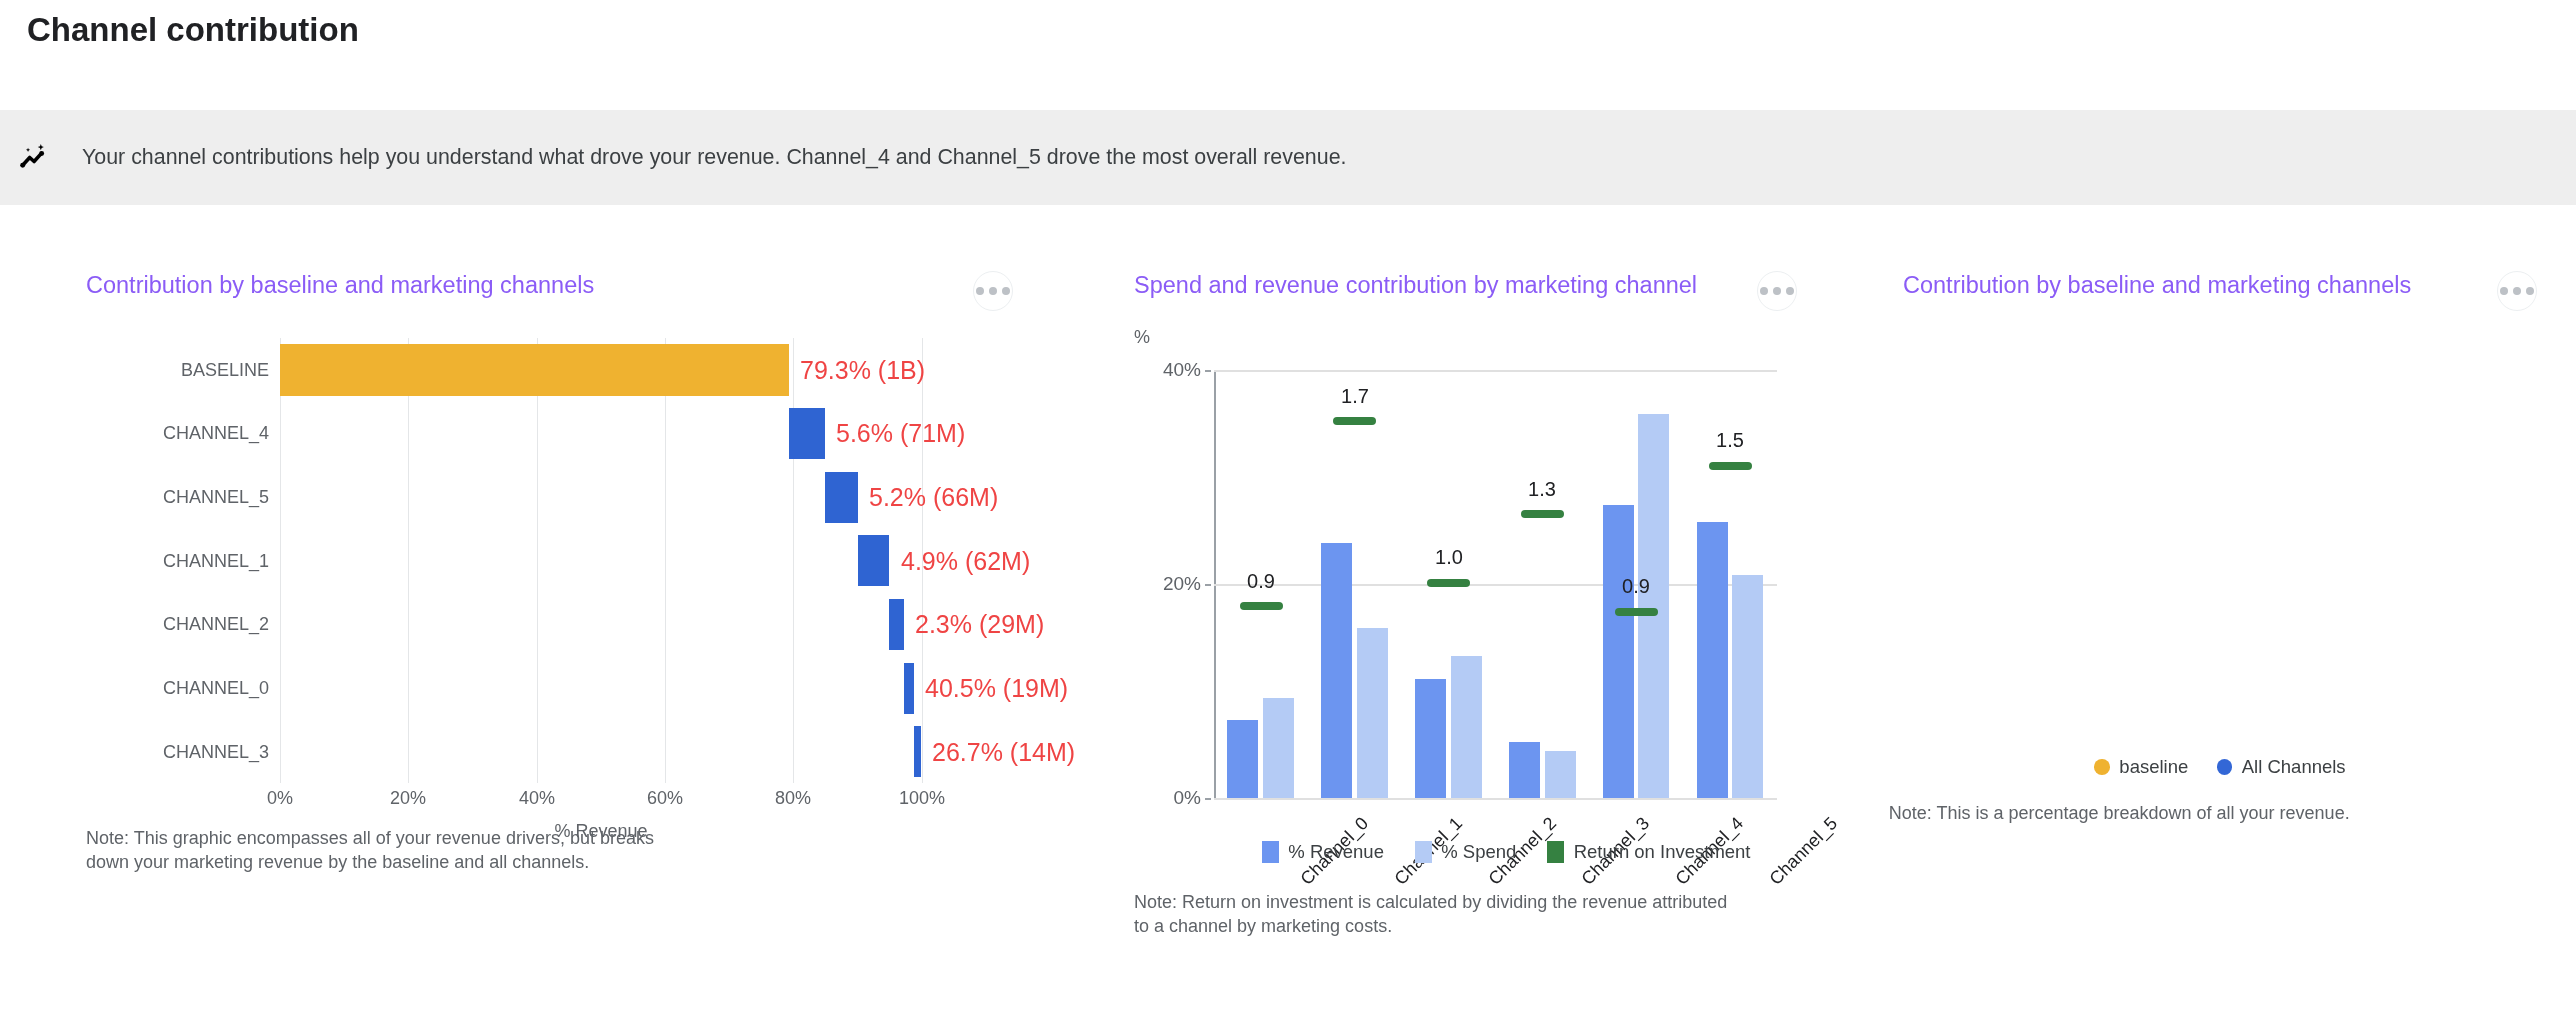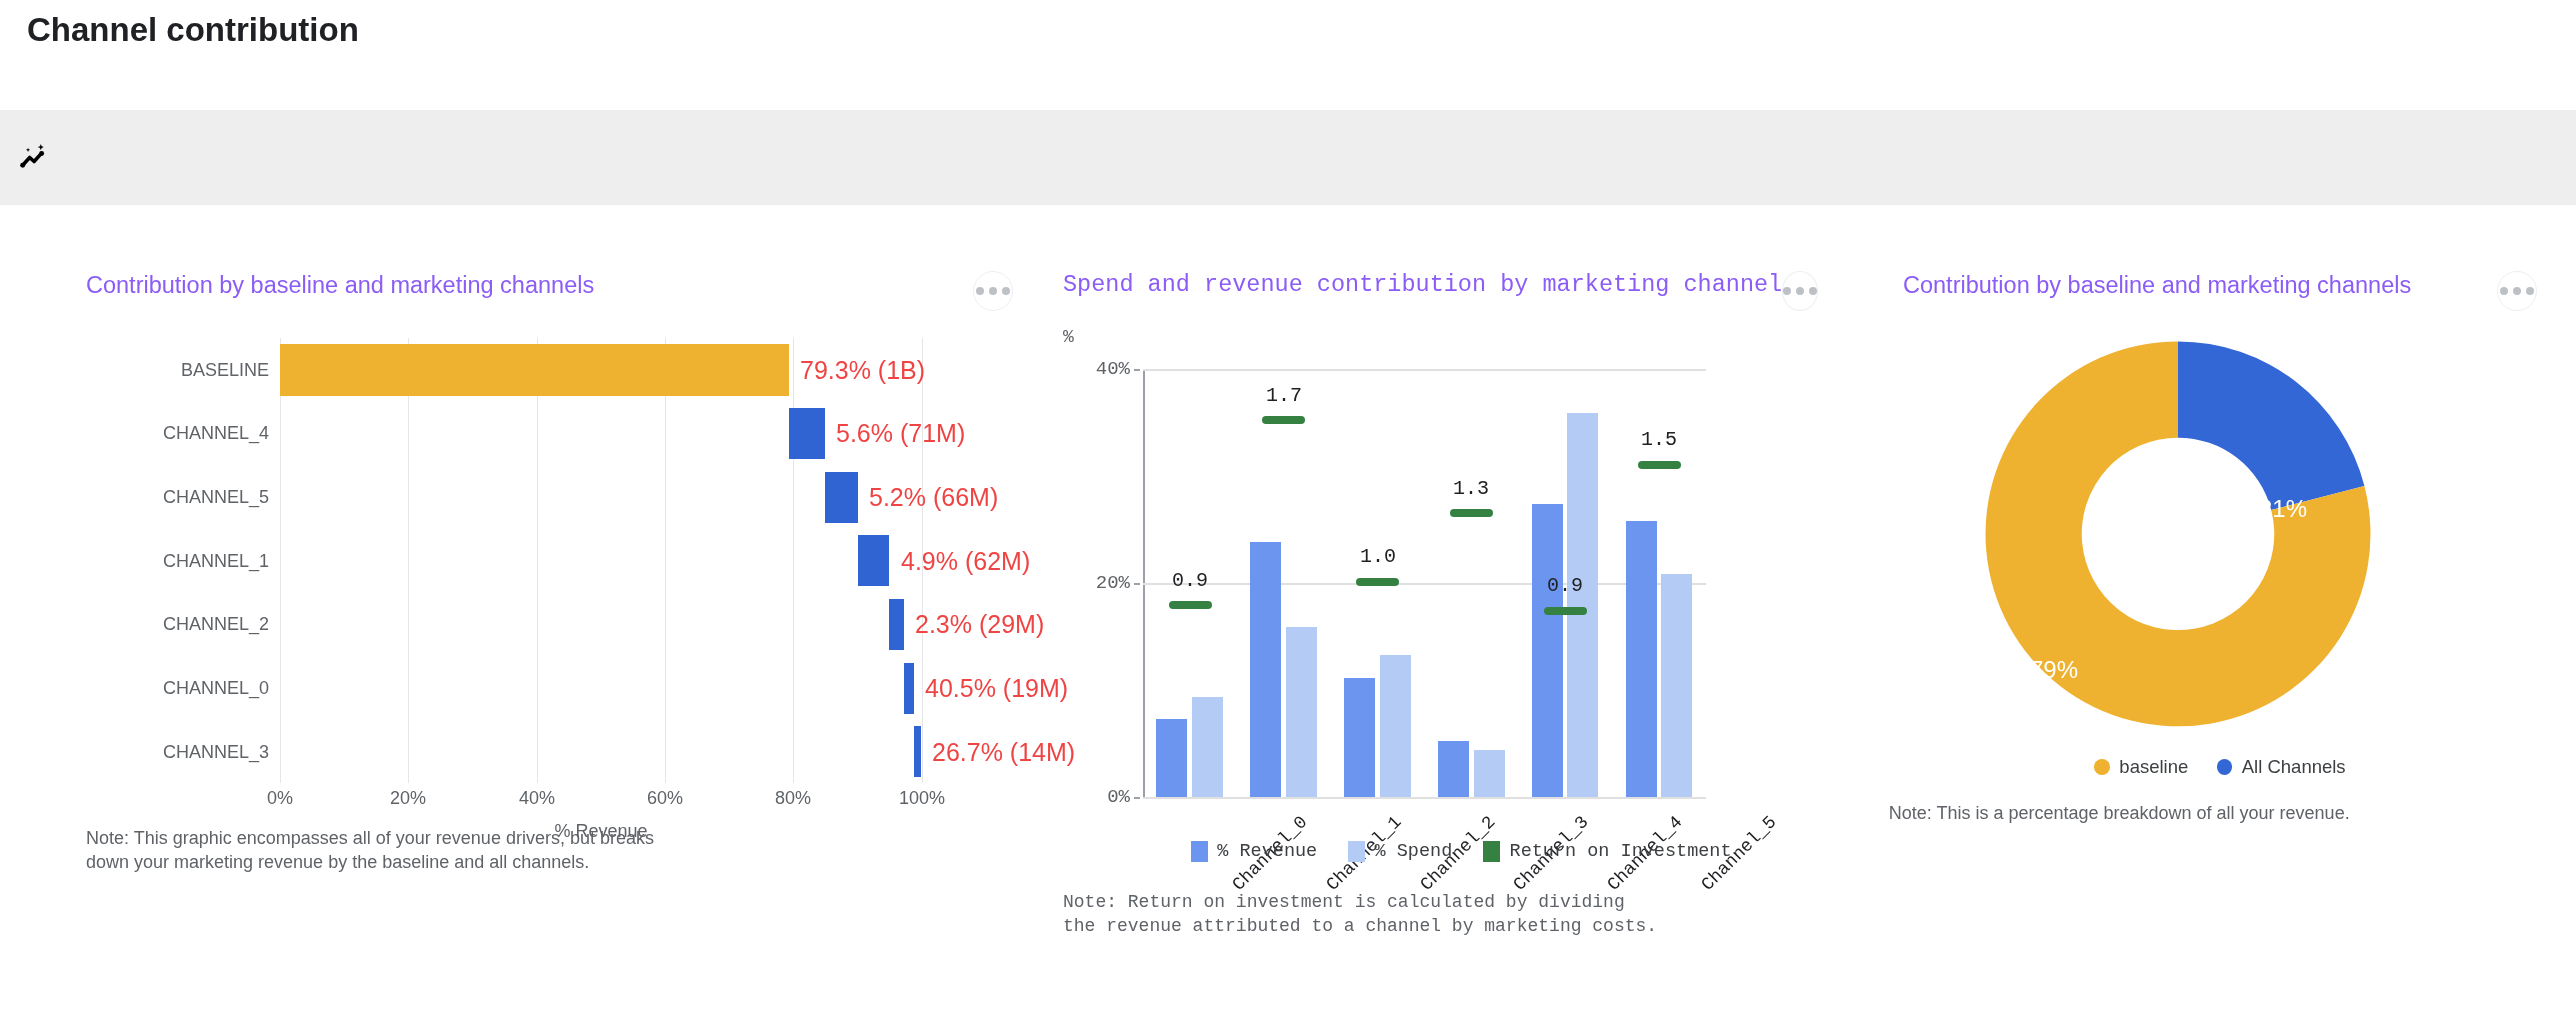--- a/index.html
+++ b/index.html
@@ -79,21 +79,21 @@
     position: absolute; font-size: 18px; color: #5f6368;
     transform: translateX(-50%); white-space: nowrap;
   }
   .wf-axislabel {
     position: absolute; left: 194px; top: 483px; width: 642px;
     text-align: center; font-size: 18px; color: #5f6368;
   }
   #wf-note { position: absolute; left: 0; top: 556px; width: 570px; }
 
   
-  #panel-bars { left: 1063px; width: 684px; font-family: Liberation Mono, monospace; }
+  #panel-bars { left: 1134px; width: 684px; }
   .bar-head { display: flex; align-items: flex-start; justify-content: space-between; width: 663px; }
   .bar-unit { margin-top: 15.7px; font-size: 18px; color: #5f6368; }
   .bar-chart { position: relative; margin-top: 7.1px; width: 663px; height: 442px; }
   .bar-plot {
     position: absolute; left: 80px; top: 15.7px;
     width: 563px; height: 428px;
   }
   .bar-gridline { position: absolute; left: 0; right: 0; height: 1.4px; background: #e0e0e0; }
   .bar-axisline { position: absolute; left: 0; top: 0; bottom: 0; width: 2.1px; background: #9aa0a6; }
   .bar-ytick {
@@ -153,20 +153,21 @@
   <div class="banner">
     <div class="banner-icon">
       <svg width="33" height="33" viewBox="0 0 24 24" fill="currentColor" aria-hidden="true">
         <path d="M16.6 2.2l.62 1.62 1.62.62-1.62.62-.62 1.62-.62-1.62L14.36 4.44l1.62-.62z"></path>
         <path d="M7.3 4.9l.42 1.1 1.1.42-1.1.42-.42 1.1-.42-1.1L5.78 6.42l1.1-.42z"></path>
         <path d="M3.4 17.6l5.1-5.6 3.2 2.9 5.3-5.9" fill="none" stroke="currentColor" stroke-width="2.6" stroke-linecap="round" stroke-linejoin="round"></path>
         <circle cx="3.4" cy="17.6" r="1.8"></circle>
         <circle cx="17.2" cy="9.1" r="1.8"></circle>
       </svg>
     </div>
+    <div class="banner-text">Your channel contributions help you understand what drove your revenue. Channel_4 and Channel_5 drove the most overall revenue.</div>
   </div>
 
   <div class="panel" id="panel-waterfall">
     <div class="wf-head">
       <div class="panel-title">Contribution by baseline and marketing channels</div>
       <div class="menu-btn">
         <span></span>
           <span></span>
           <span></span>
       </div>
@@ -290,28 +291,20 @@
   <div class="panel" id="panel-donut">
     <div class="donut-head">
       <div class="panel-title">Contribution by baseline and marketing channels</div>
       <div class="menu-btn">
         <span></span>
           <span></span>
           <span></span>
       </div>
     </div>
 
-    <div class="donut-wrap">
-      <svg class="donut-svg" id="donut-svg" width="428" height="442" viewBox="0 0 600 620">
-          <path d="M 300 30 A 270 270 0 0 1 561.5174535047304 232.85373046548918 L 430.7587267523652 266.4268652327446 A 135 135 0 0 0 300 165 Z" fill="#3367d6"></path>
-          <path d="M 561.5174535047304 232.85373046548918 A 270 270 0 1 1 299.99999999999994 30 L 300 165 A 135 135 0 1 0 430.7587267523652 266.4268652327446 Z" fill="#efb230"></path>
-        </svg>
-      <div class="donut-slice-label" id="donut-label-blue" style="left:356px; top:175px;">21%</div>
-      <div class="donut-slice-label" id="donut-label-amber" style="left:127px; top:336px;">79%</div>
-    </div>
 
     <div class="donut-legend" id="donut-legend">
         <div class="legend-item">
           <span class="dot" style="background: rgb(239, 178, 48);"></span>
           <span class="legend-text">baseline</span>
         </div>
         <div class="legend-item">
           <span class="dot" style="background: rgb(51, 103, 214);"></span>
           <span class="legend-text">All Channels</span>
         </div>

